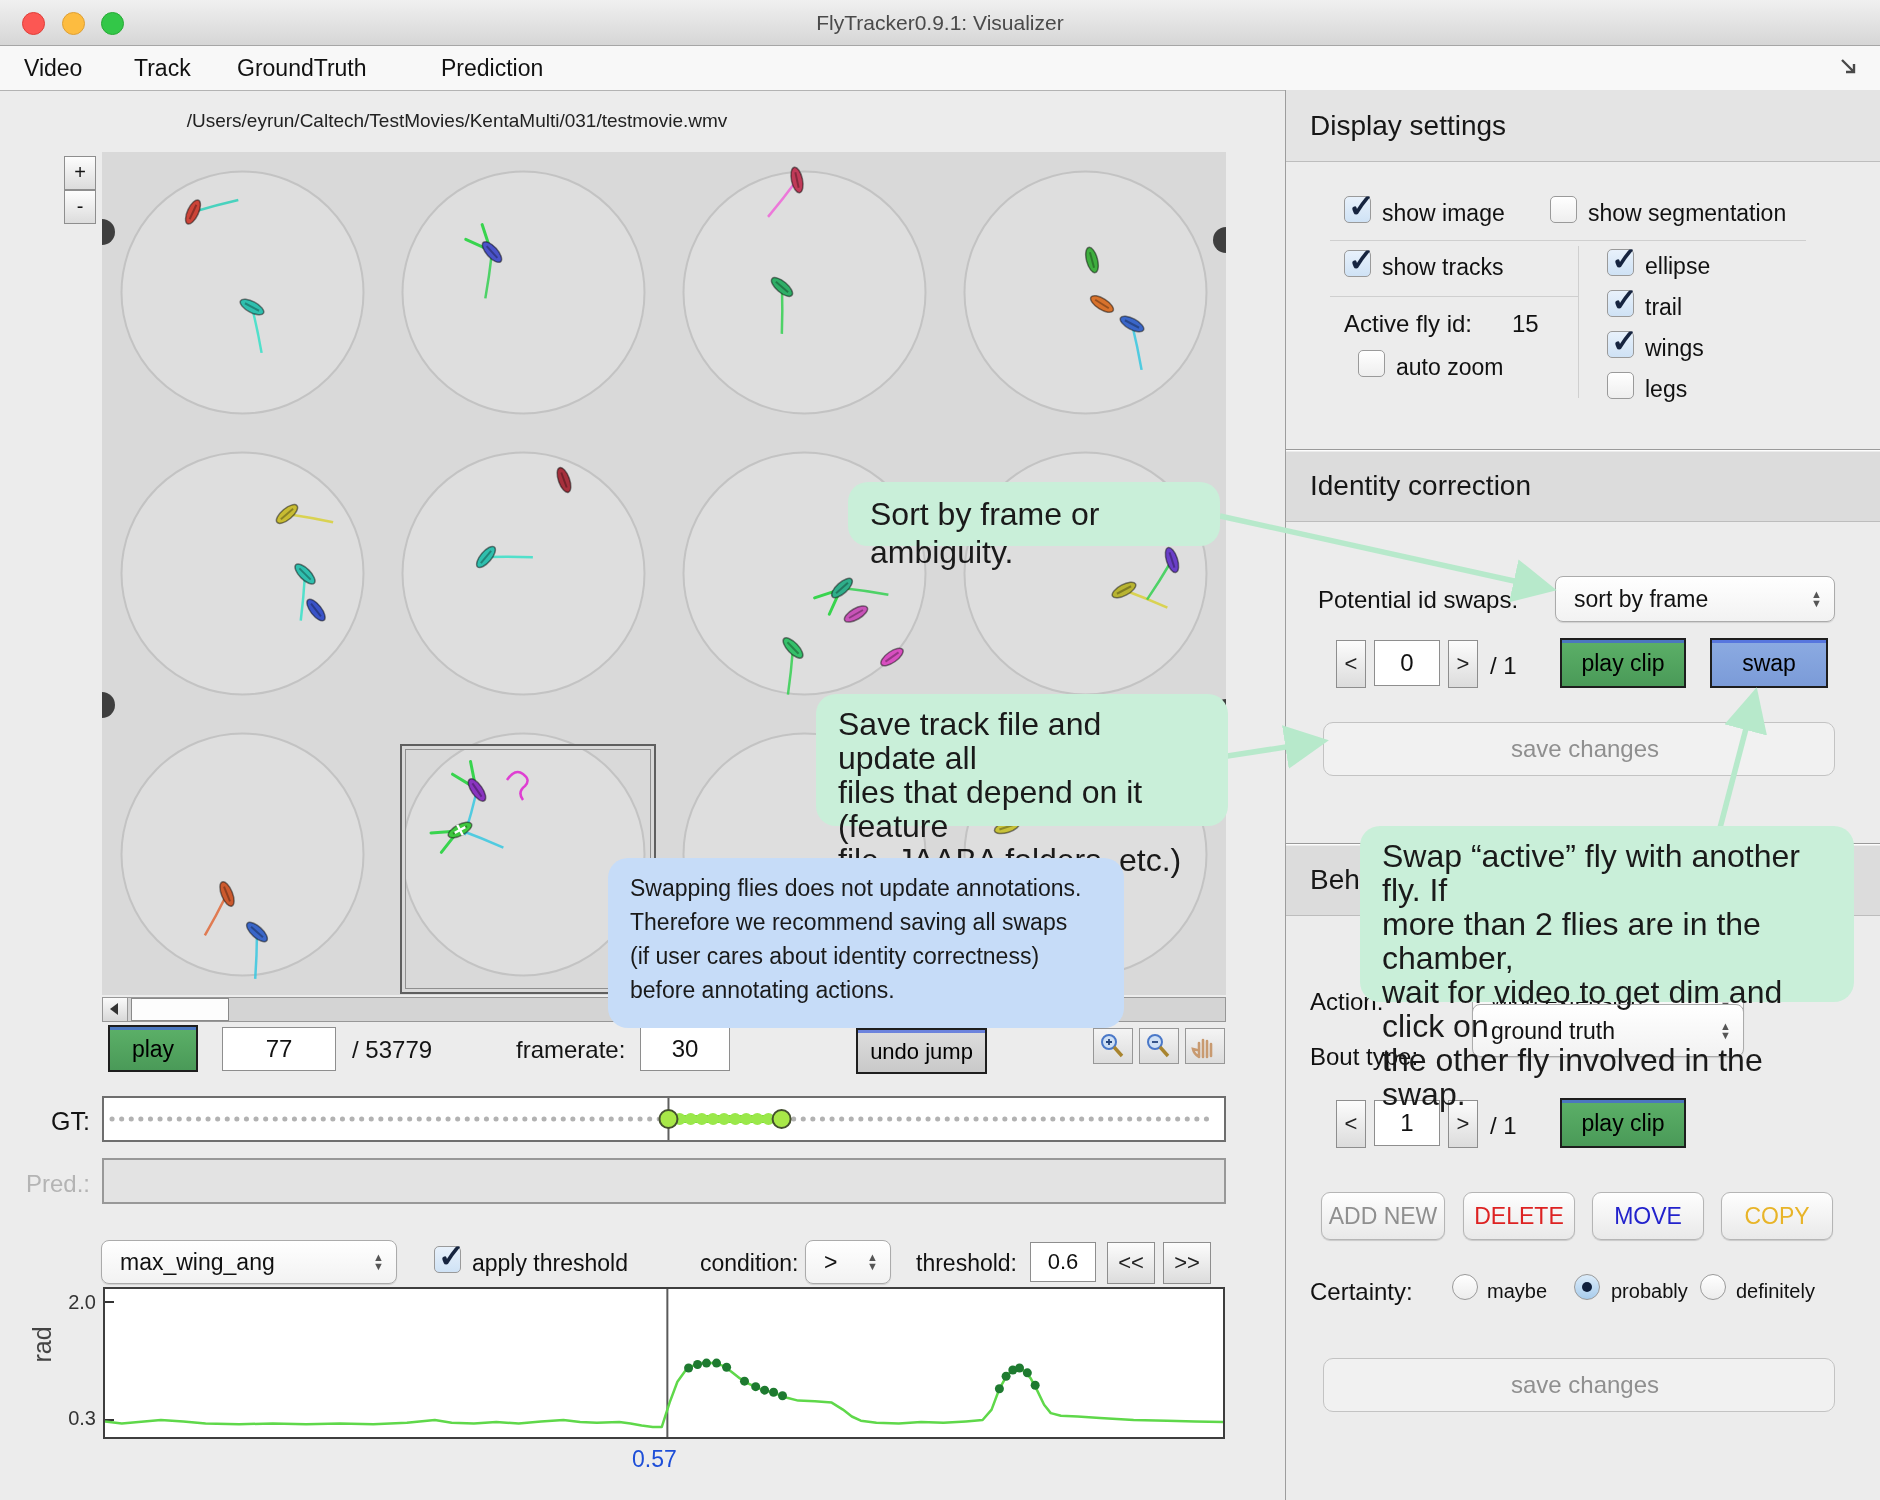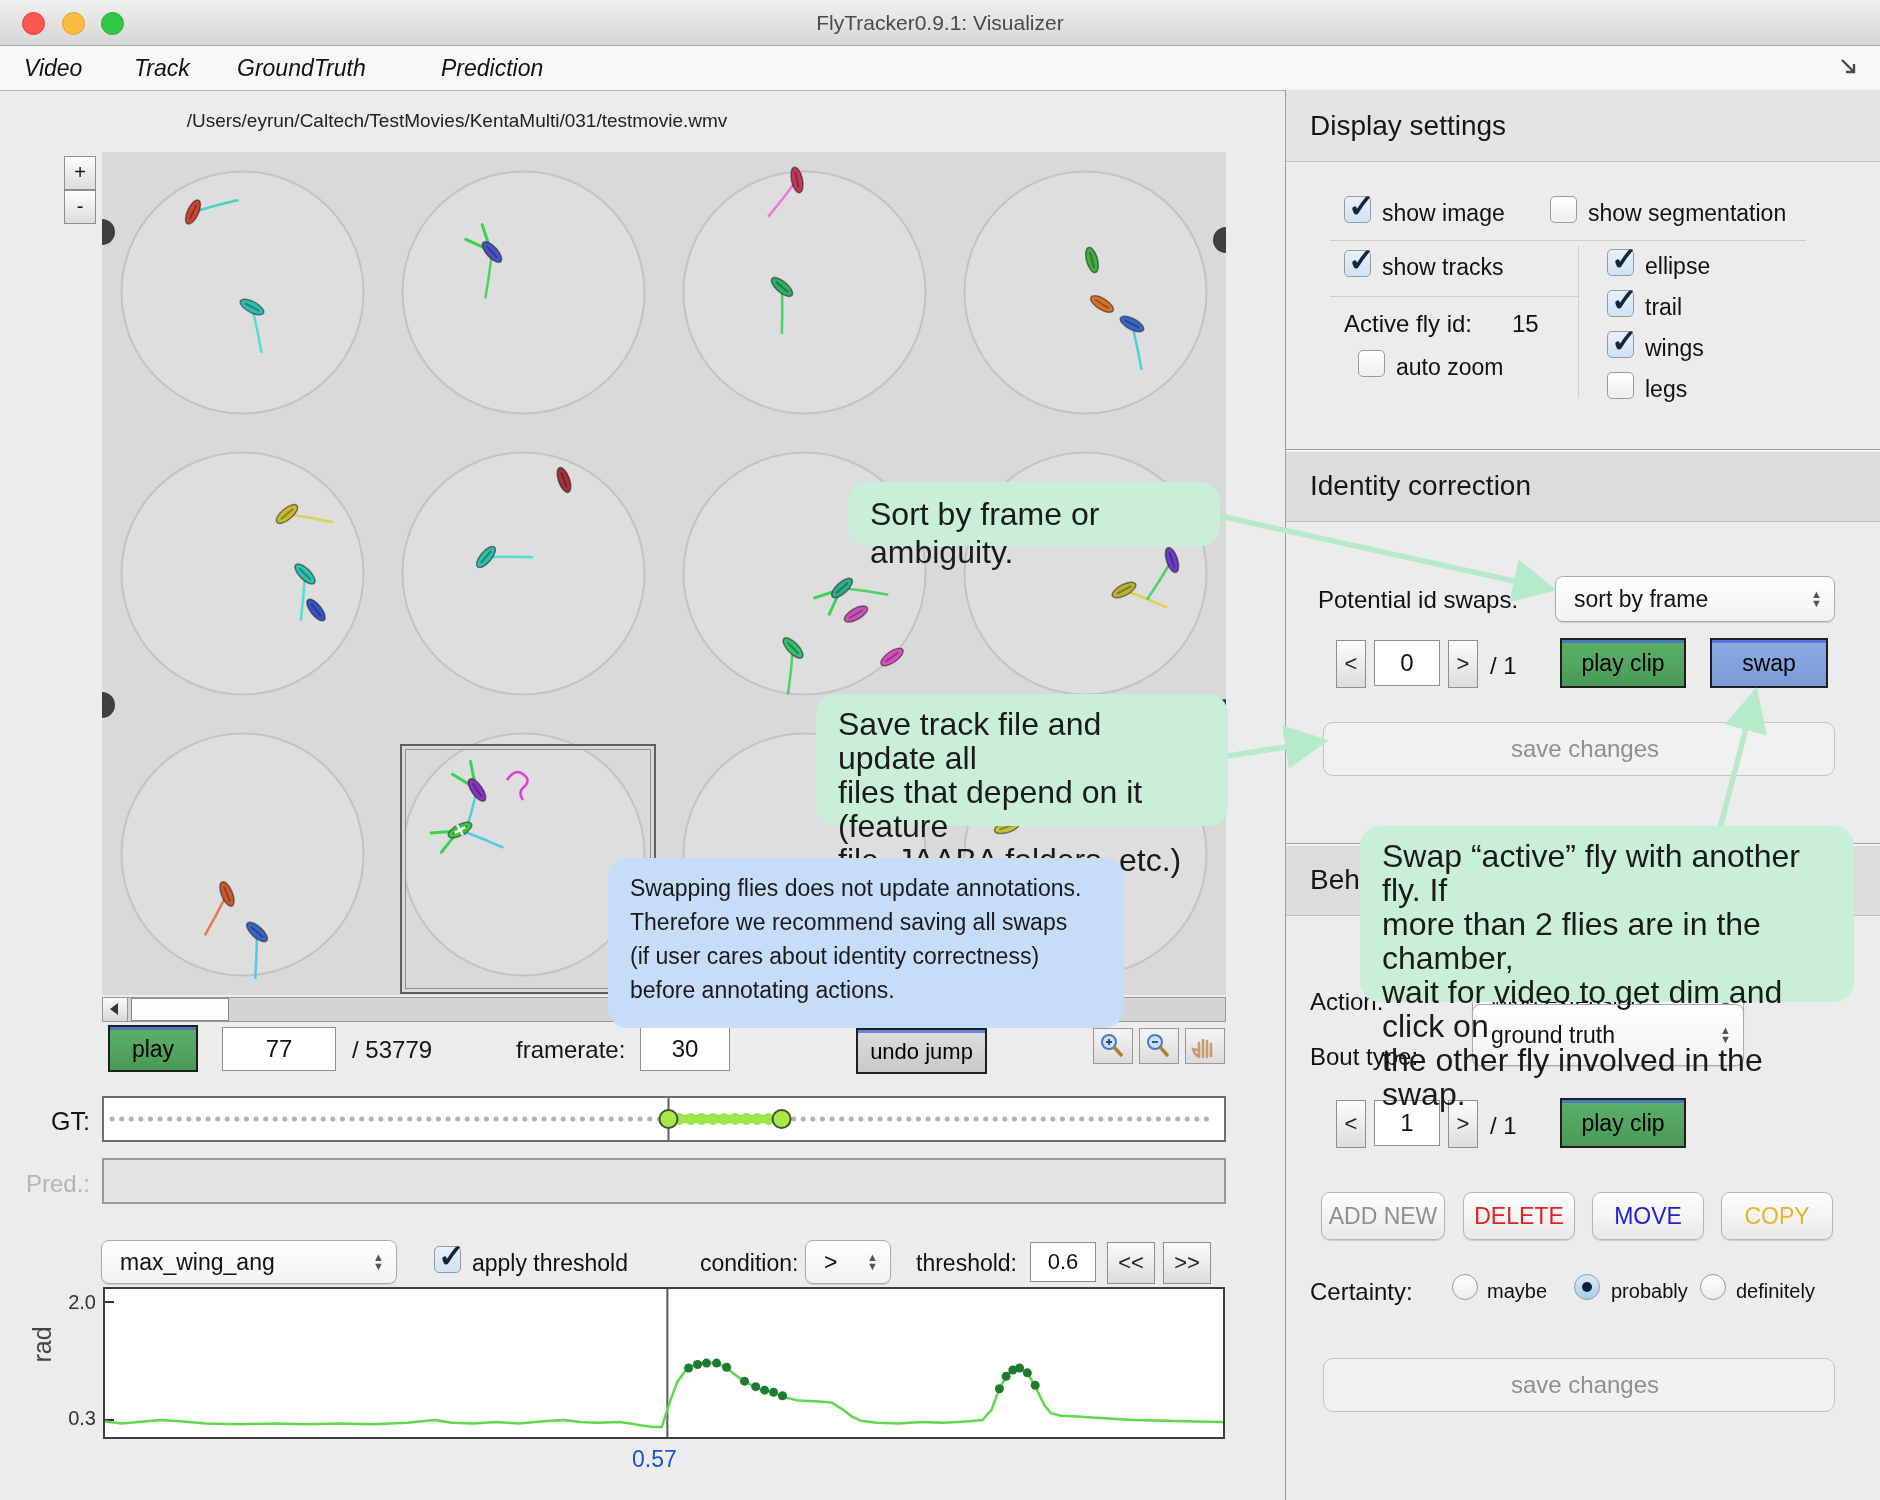--- a/index.html
+++ b/index.html
@@ -5,21 +5,21 @@
   html,body{margin:0;padding:0;}
   body{width:1880px;height:1500px;position:relative;overflow:hidden;background:#ececec;
        font-family:"Liberation Sans",sans-serif;color:#141414;-webkit-font-smoothing:antialiased;}
   .abs{position:absolute;}
   
   .titlebar{left:0;top:0;width:1880px;height:45px;background:linear-gradient(#f0f0f0,#d6d6d6);
             border-bottom:1px solid #a6a6a6;}
   .wintitle{width:100%;text-align:center;line-height:45px;font-size:21px;color:#4a4a4a;}
   .light{width:21px;height:21px;border-radius:50%;top:12px;}
   
-  .menubar{left:0;top:46px;width:1880px;height:44px;background:#f8f8f8;border-bottom:1px solid #b3b3b3;font-style:italic;}
+  .menubar{left:0;top:46px;width:1880px;height:44px;background:#f8f8f8;border-bottom:1px solid #b3b3b3;}
   .menuitem{top:0;height:44px;line-height:44px;font-size:23px;color:#111;}
   
   .filepath{font-size:19px;color:#222;}
   .video{left:102px;top:152px;width:1124px;height:843px;background:#d9d9d9;}
   .selbox{border:2px solid #5f5f5f;box-shadow:inset 0 0 0 3px #d9d9d9, inset 0 0 0 4px #8f8f8f;}
   .zoombtn{width:30px;height:32px;background:linear-gradient(#fdfdfd,#dcdcdc);border:1px solid #8e8e8e;
            font-size:20px;text-align:center;line-height:30px;}
   
   .hscroll{left:102px;top:997px;width:1124px;height:25px;background:#d4d4d4;border:1px solid #979797;box-sizing:border-box;}
   .scrollarrow{left:0;top:0;width:24px;height:23px;background:linear-gradient(#fafafa,#d8d8d8);border-right:1px solid #979797;}
@@ -406,21 +406,21 @@
 </div>
 <div class="abs plabel" style="left:1310px;top:988px;">Action:</div>
 <div class="abs dd" style="left:1472px;top:978px;width:272px;height:46px;">
   <span class="val">wing extension</span>
   <span class="stepper">
       <span>▲</span>
       <span>▼</span>
     </span>
 </div>
 <div class="abs plabel" style="left:1310px;top:1043px;">Bout type:</div>
-<div class="abs dd" style="left:1472px;top:1004px;width:272px;height:62px;">
+<div class="abs dd" style="left:1472px;top:1004px;width:272px;height:53px;">
   <span class="val">ground truth</span>
   <span class="stepper">
       <span>▲</span>
       <span>▼</span>
     </span>
 </div>
 <div class="abs sq" style="left:1336px;top:1100px;width:30px;height:48px;line-height:46px;">&lt;</div>
 <input class="abs numin" style="left: 1374px; top: 1100px; width: 66px; height: 46px;" value="1">
 <div class="abs sq" style="left:1448px;top:1100px;width:30px;height:48px;line-height:46px;">&gt;</div>
 <div class="abs plabel" style="left:1490px;top:1112px;">/ 1</div>

